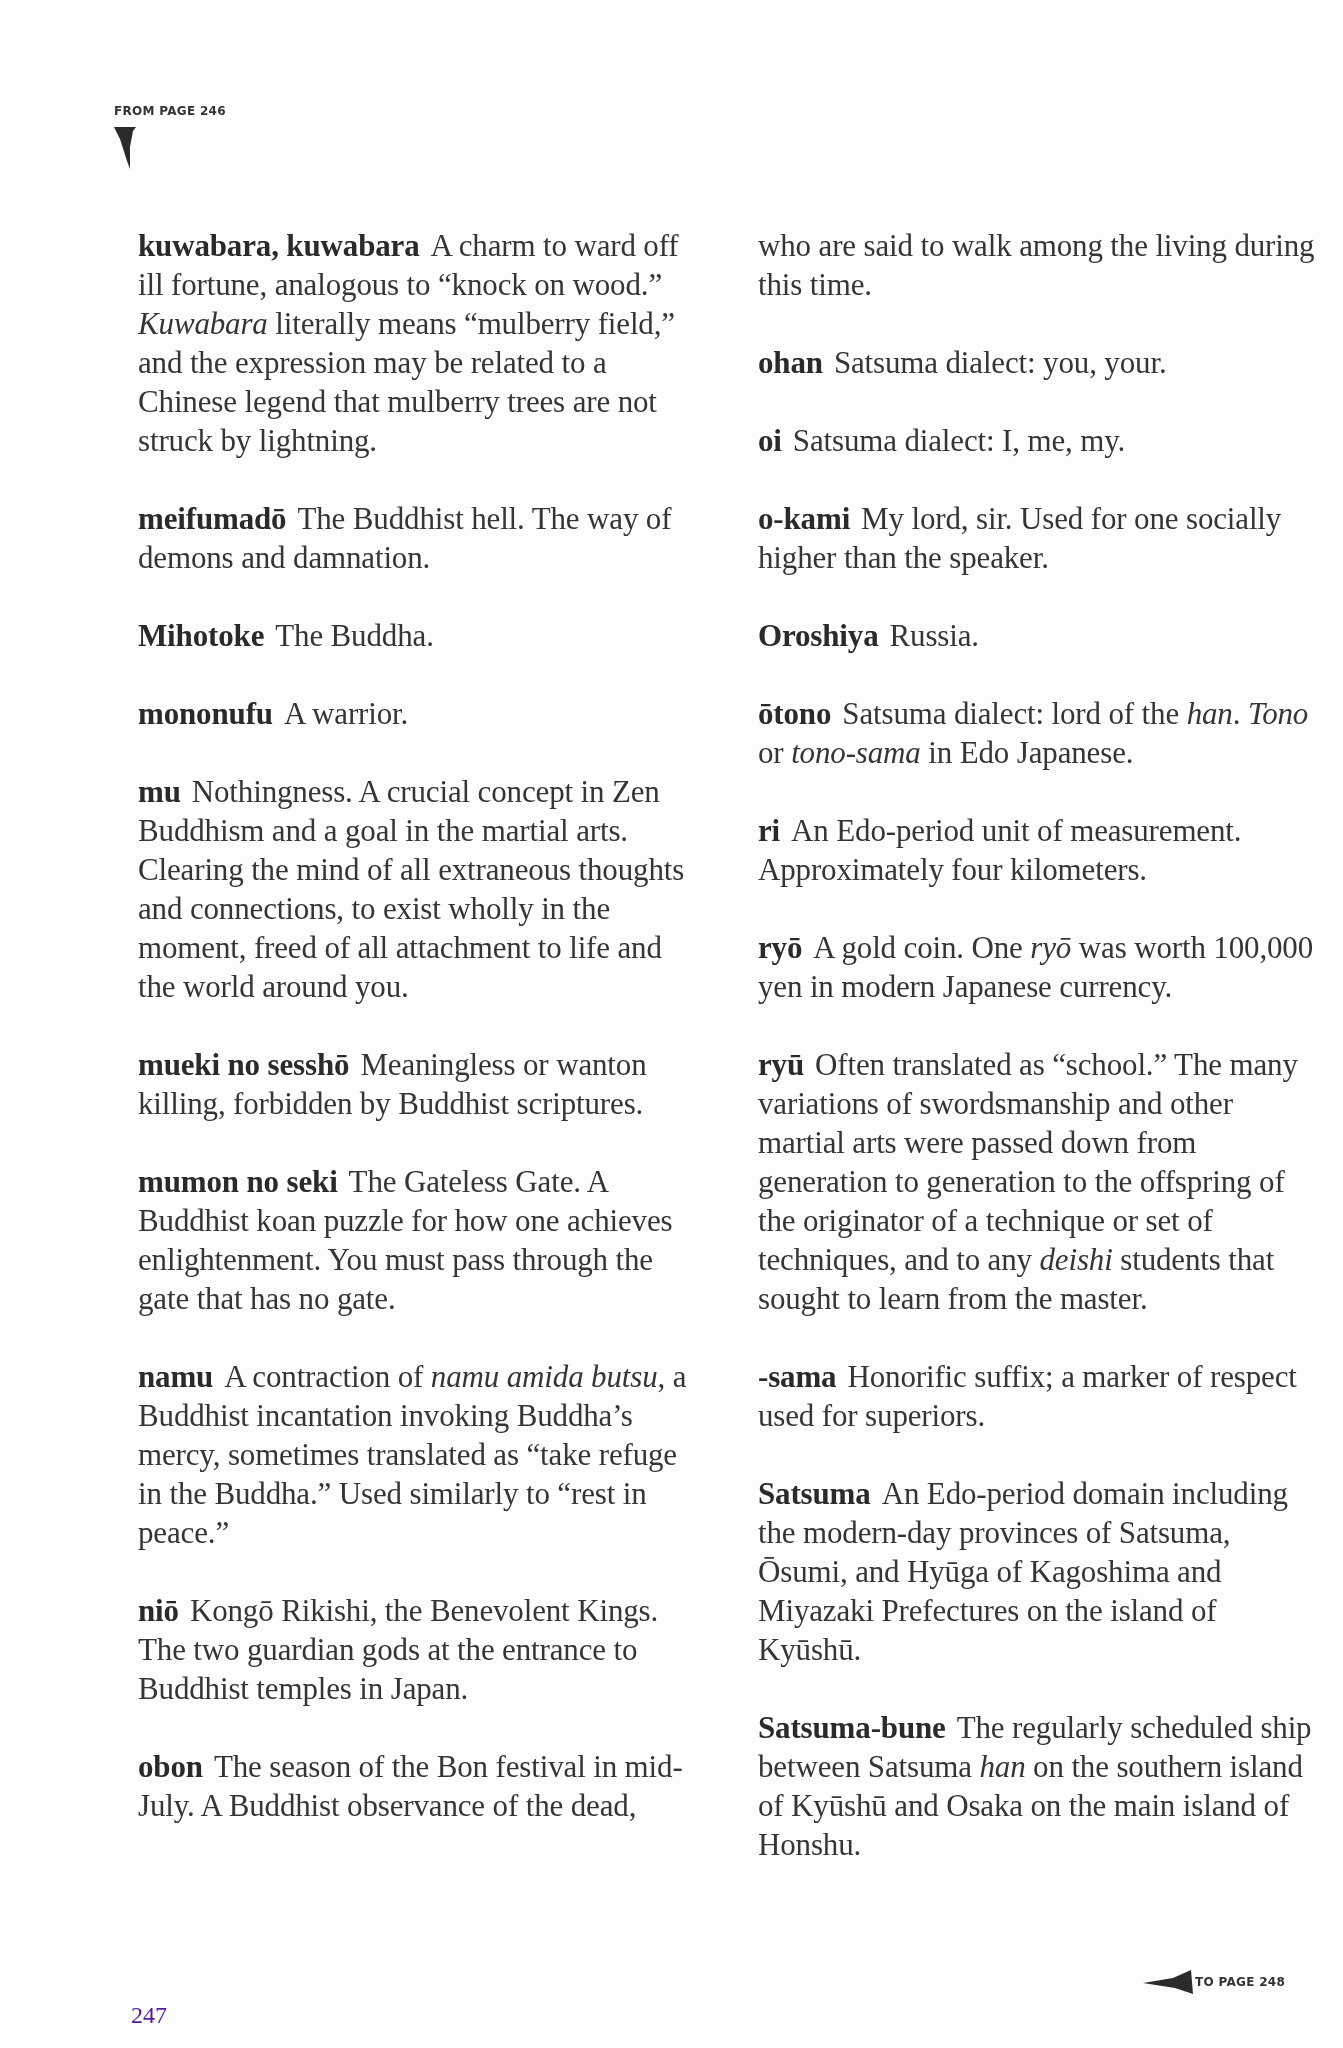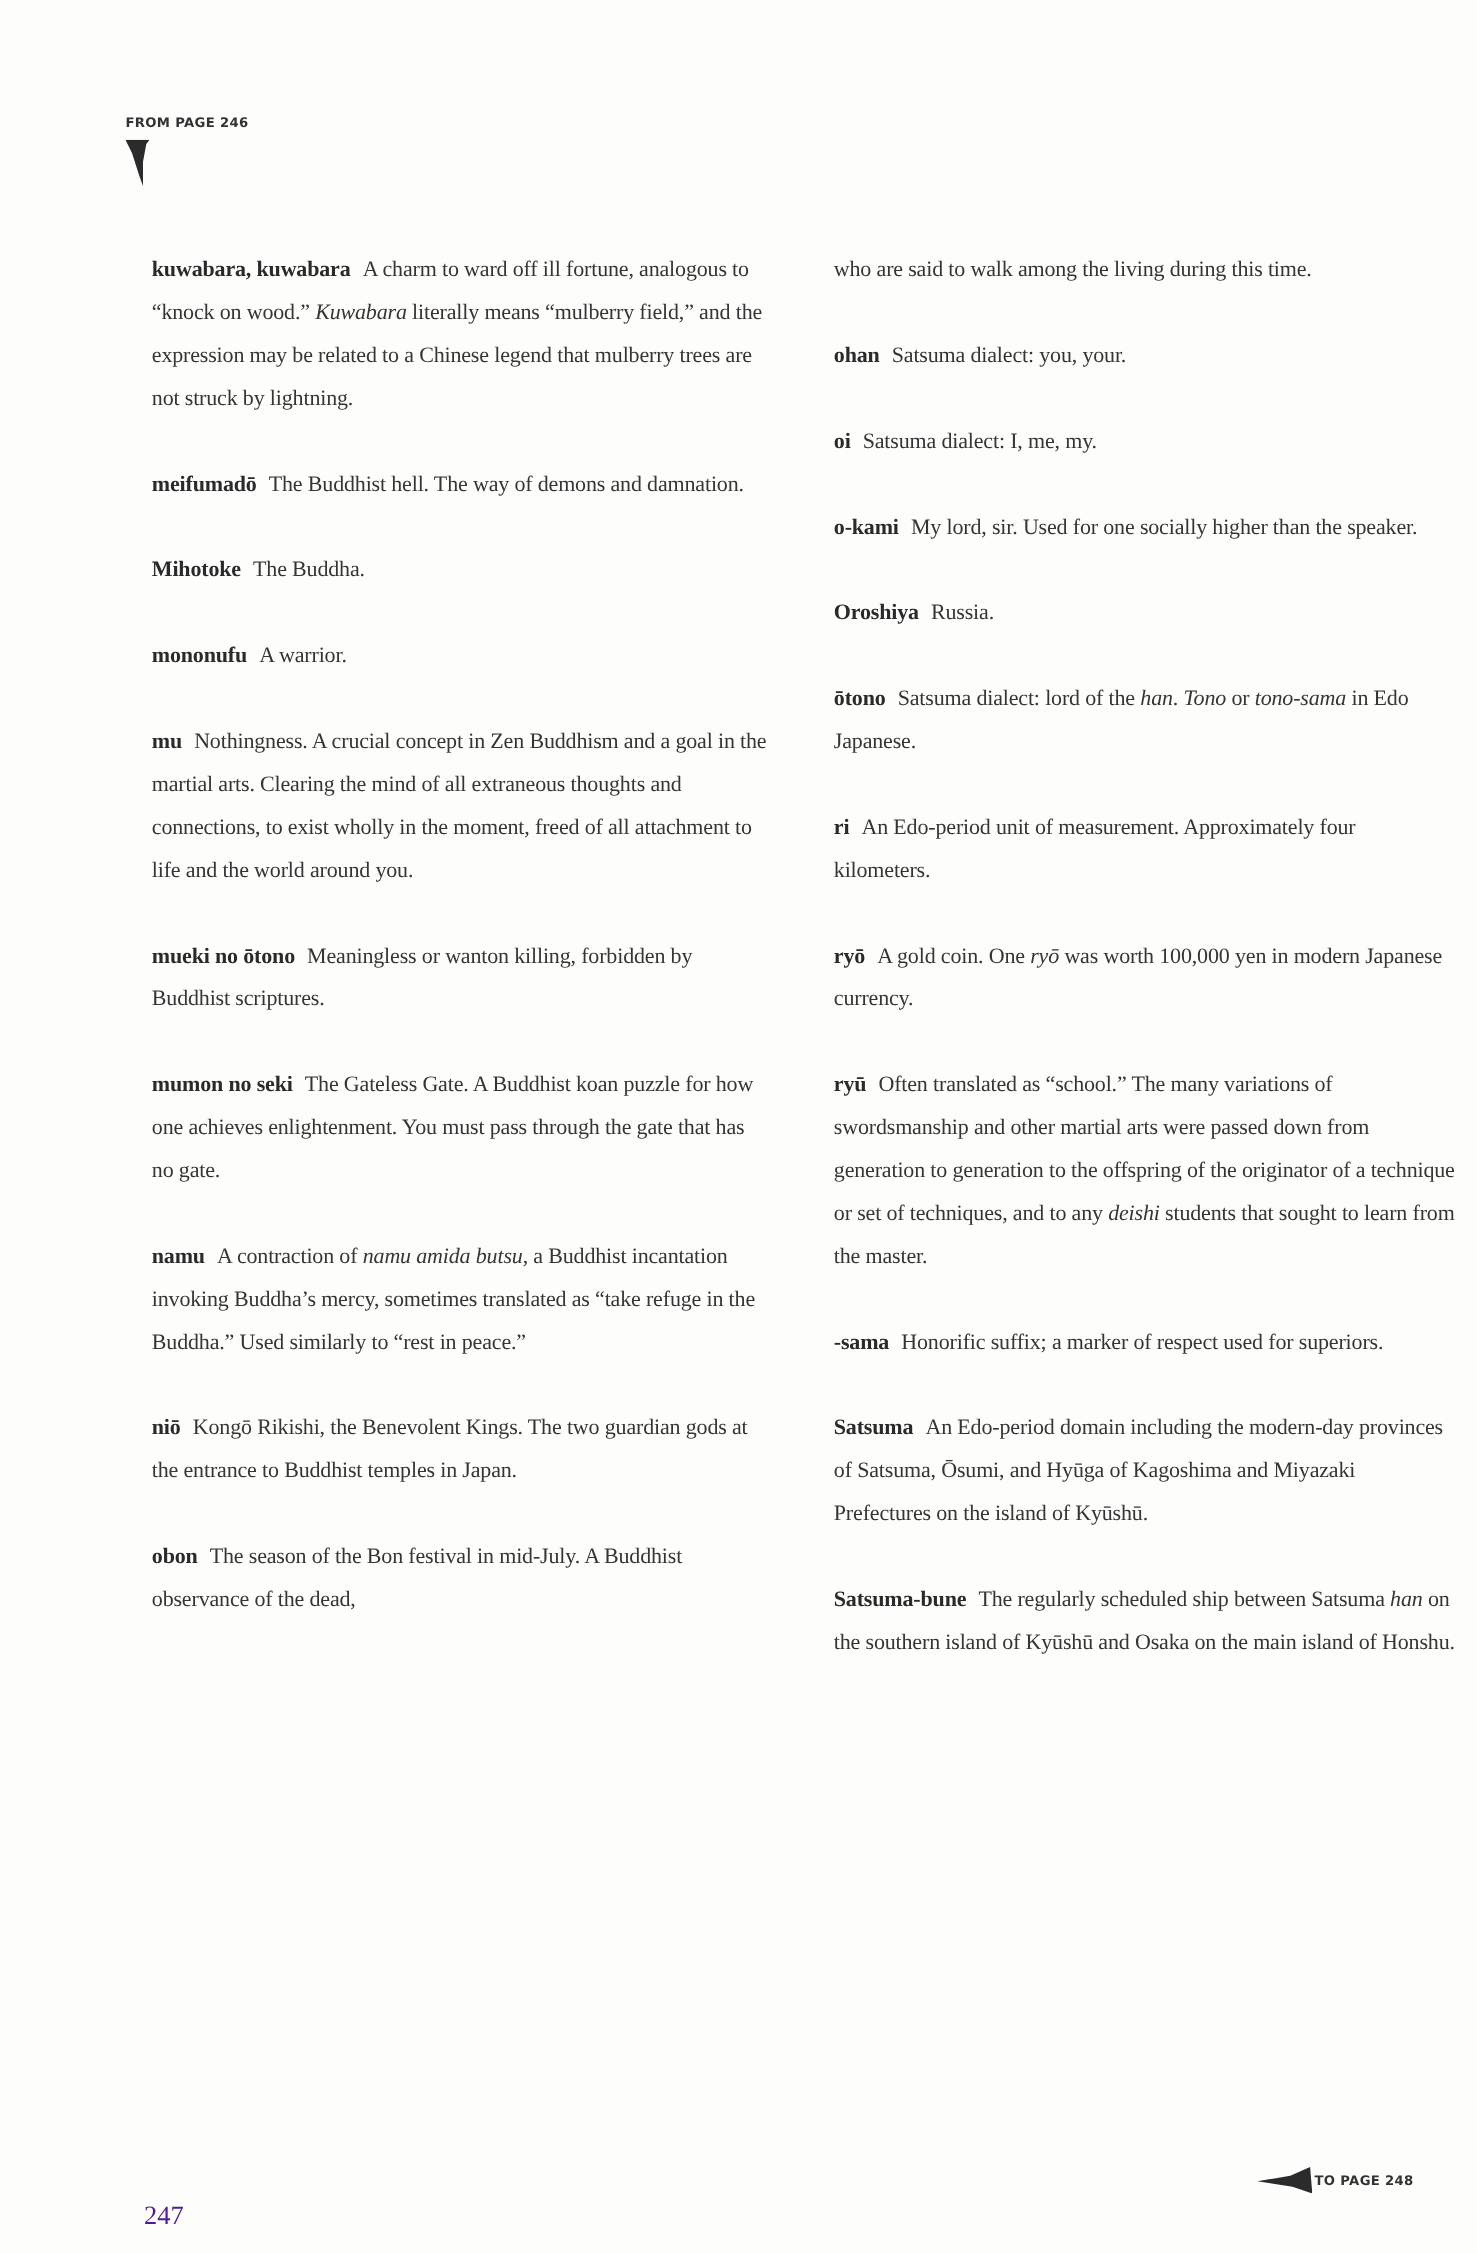--- a/index.html
+++ b/index.html
@@ -33,21 +33,21 @@
     left: 114px;
     top: 127px;
     width: 22px;
     height: 42px;
   }
 
   .column {
     position: absolute;
     top: 226px;
     width: 560px;
-    font-size: 20px;
+    font-size: 31px;
     line-height: 39px;
     letter-spacing: -0.15px;
     font-family: Liberation Serif, serif;
   }
   .col-left { left: 138px; }
   .col-right { left: 758px; width: 565px; }
 
   .entry {
     margin: 0 0 39px 0;
   }
@@ -111,21 +111,21 @@
       <div class="entry">
         <p><span class="term">Mihotoke</span><span class="gap"></span><span class="def"><span>The Buddha.</span></span></p>
       </div>
       <div class="entry">
         <p><span class="term">mononufu</span><span class="gap"></span><span class="def"><span>A warrior.</span></span></p>
       </div>
       <div class="entry">
         <p><span class="term">mu</span><span class="gap"></span><span class="def"><span>Nothingness. A crucial concept in Zen Buddhism and a goal in the martial arts. Clearing the mind of all extraneous thoughts and connections, to exist wholly in the moment, freed of all attachment to life and the world around you.</span></span></p>
       </div>
       <div class="entry">
-        <p><span class="term">mueki no ōtono</span><span class="gap"></span><span class="def"><span>Meaningless or wanton killing, forbidden by Buddhist scriptures.</span></span></p>
+        <p><span class="term">mueki no sesshō</span><span class="gap"></span><span class="def"><span>Meaningless or wanton killing, forbidden by Buddhist scriptures.</span></span></p>
       </div>
       <div class="entry">
         <p><span class="term">mumon no seki</span><span class="gap"></span><span class="def"><span>The Gateless Gate. A Buddhist koan puzzle for how one achieves enlightenment. You must pass through the gate that has no gate.</span></span></p>
       </div>
       <div class="entry">
         <p><span class="term">namu</span><span class="gap"></span><span class="def"><span>A contraction of </span><em>namu amida butsu</em><span>, a Buddhist incantation invoking Buddha’s mercy, sometimes translated as “take refuge in the Buddha.” Used similarly to “rest in peace.”</span></span></p>
       </div>
       <div class="entry">
         <p><span class="term">niō</span><span class="gap"></span><span class="def"><span>Kongō Rikishi, the Benevolent Kings. The two guardian gods at the entrance to Buddhist temples in Japan.</span></span></p>
       </div>

